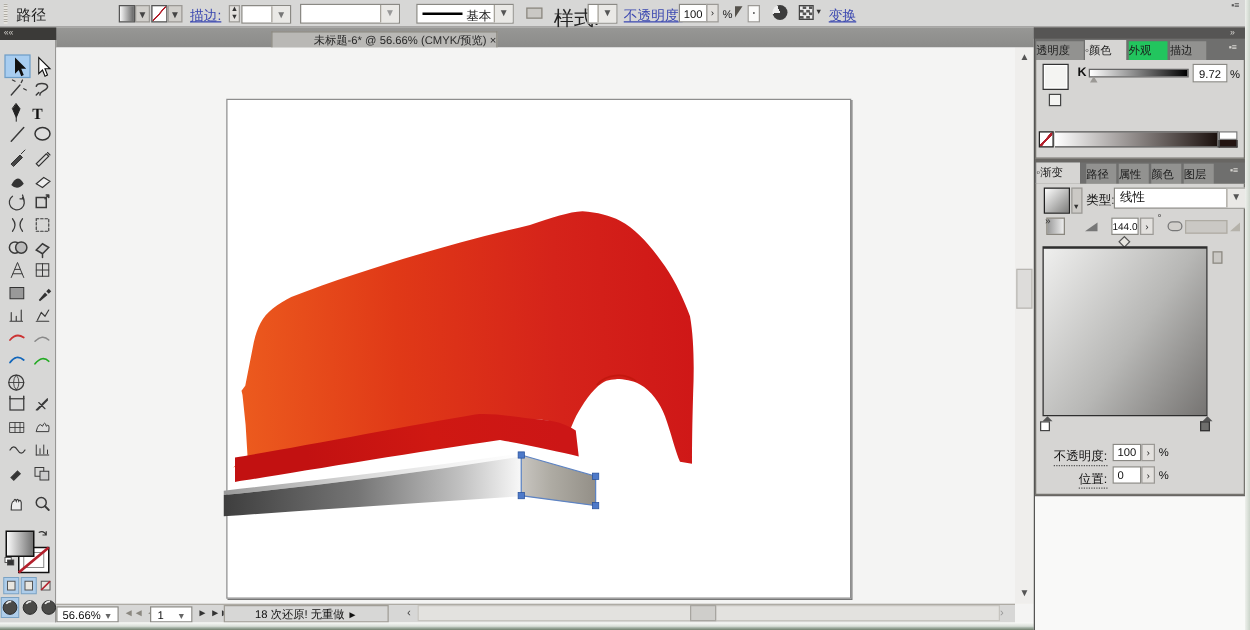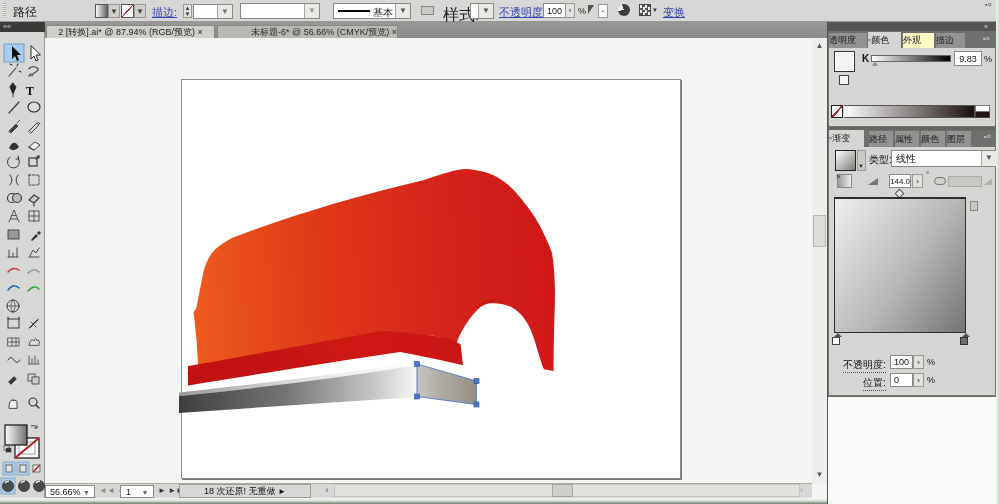--- a/index.html
+++ b/index.html
@@ -54,21 +54,20 @@
 <div class="abs" style="left:588px;top:5px;width:0;height:0;border-top:9px solid #55524c;border-right:6px solid transparent"></div>
 <div class="abs" style="left:598px;top:4px;width:10px;height:14px;background:#fbfbfa;border:1px solid #9b9995;font-size:5px;color:#333;text-align:center;line-height:13px">▪</div>
 <div class="abs" style="left:618px;top:4px;width:12px;height:12px;border-radius:50%;background:conic-gradient(from 260deg,#ededed 0 22%,#3c3c3c 22%)"></div>
 <div class="abs" style="left:639px;top:4px;width:12px;height:12px;border:1px solid #444;background:repeating-conic-gradient(#555 0 25%,#eee 0 50%) 0 0/5px 5px"></div>
 <div class="abs" style="left:652px;top:7px;font-size:6px;color:#333">▼</div>
 <div class="abs cjk link" style="left:663px;top:5px;font-size:11px">变换</div>
 <div class="abs" style="left:985px;top:1px;width:10px;height:7px;color:#555;font-size:7px;line-height:7px">▪≡</div>
 
 <div class="abs" style="left:0;top:22px;width:1000px;height:16px;background:linear-gradient(#979795,#8b8b89)"></div>
 <div class="abs" style="left:0;top:22px;width:45px;height:10px;background:#3b3a38;color:#cfcdc8;font-size:7px;line-height:10px;padding-left:3px">««</div>
-<div class="abs cjk" style="left:46px;top:25px;width:169px;height:13px;background:#d0cfcb;border:1px solid #8a8880;border-bottom:none;font-size:9px;color:#222;text-align:center;line-height:13px;white-space:nowrap;overflow:hidden">2 [转换].ai* @ 87.94% (RGB/预览) ×</div>
 <div class="abs cjk" style="left:217px;top:25px;width:181px;height:27px;background:#b9b8b5;border:1px solid #8a8880;border-bottom:none;font-size:9px;color:#2a2a2a;text-align:right;line-height:13px;white-space:nowrap;overflow:hidden">未标题-6* @ 56.66% (CMYK/预览) ×</div>
 
 <div class="abs" id="toolbox" style="left:0;top:32px;width:45px;height:472px;background:#d7d7d6;border-right:1px solid #989795"></div>
 <div class="abs" id="tools" style="left:0;top:38px;width:45px;height:460px"></div>
 <svg class="abs" style="left:0;top:32px" width="45" height="472" viewBox="0 0 45 472">
 <g stroke="#3a3a3a" fill="none" stroke-width="1.2" stroke-linecap="round">
 <rect x="4" y="12" width="20" height="18" fill="#a8cdf0" stroke="#6f9fc8" stroke-width="1"></rect>
 <path d="M12,14 L12,27 L15,24 L17,29 L19,28 L17,23 L21,23 Z" fill="#111" stroke="none"></path>
 <path d="M31,14 L31,27 L34,24 L36,29 L38,28 L36,23 L40,23 Z" fill="#fff" stroke="#111" stroke-width="0.9"></path>
 <path d="M9,44 L16,36 M17,34 l1,-2 M12,33 l-2,-1 M19,39 l2,1" stroke-width="1.1"></path>
@@ -244,32 +243,32 @@
 
 <div class="abs" id="dock" style="left:827px;top:22px;width:173px;height:482px;background:#f9f9f8;border-left:1px solid #565554"></div>
 <div class="abs" style="left:828px;top:22px;width:168px;height:375px;background:#686663"></div>
 <div class="abs" style="left:827px;top:22px;width:173px;height:9px;background:#565554"></div>
 <div class="abs" style="left:984px;top:23px;color:#d8d6d2;font-size:7px">»</div>
 <div id="panels">
 
 <div class="abs" style="left:828px;top:31px;width:168px;height:17px;background:#6f6f6e"></div>
 <div class="tab cjk" style="left:829px;top:33px;width:38px;height:15px;background:#929290;line-height:15px">透明度</div>
 <div class="tab cjk" style="left:868px;top:32px;width:33px;height:16px;background:#d6d5d3;line-height:16px">◦颜色</div>
-<div class="tab cjk" style="left:903px;top:33px;width:31px;height:15px;background:#fef9c3;line-height:15px">外观</div>
+<div class="tab cjk" style="left:903px;top:33px;width:31px;height:15px;background:#22c55e;line-height:15px">外观</div>
 <div class="tab cjk" style="left:936px;top:33px;width:29px;height:15px;background:#929290;line-height:15px">描边</div>
 <div class="abs" style="left:983px;top:35px;color:#d8d6d2;font-size:7px">▪≡</div>
 <div class="abs" style="left:828px;top:48px;width:168px;height:79px;background:#d6d5d3;border:1px solid #75736e;border-top:none"></div>
 
 <div class="abs" style="left:834px;top:51px;width:21px;height:21px;background:#f4f4f2;border:1px solid #333;box-shadow:inset 0 0 0 1px #fff"></div>
 <div class="abs" style="left:839px;top:75px;width:10px;height:10px;background:#f4f4f2;border:1px solid #444"></div>
 <div class="abs" style="left:862px;top:53px;font-size:10px;font-weight:bold;color:#111">K</div>
 
 <div class="abs" style="left:871px;top:55px;width:80px;height:7px;border:1px solid #666;background:linear-gradient(90deg,#fff,#000)"></div>
 <div class="abs" style="left:872px;top:61px;width:0;height:0;border-left:3px solid transparent;border-right:3px solid transparent;border-bottom:5px solid #9b9995"></div>
-<div class="fld" style="left:954px;top:51px;width:28px;height:15px;line-height:14px;text-align:center">9.83</div>
+<div class="fld" style="left:954px;top:51px;width:28px;height:15px;line-height:14px;text-align:center">9.72</div>
 <div class="abs" style="left:984px;top:54px;font-size:9px;color:#111">%</div>
 
 <div class="abs" style="left:831px;top:105px;width:12px;height:13px;border:1px solid #222;background:linear-gradient(to top left,#fff 42%,#b3202c 43%,#b3202c 55%,#fff 56%)"></div>
 <div class="abs" style="left:844px;top:105px;width:131px;height:13px;border:1px solid #555;border-left:none;background:linear-gradient(90deg,#fff,#1b100d)"></div>
 <div class="abs" style="left:975px;top:105px;width:15px;height:7px;background:#fff;border:1px solid #777"></div>
 <div class="abs" style="left:975px;top:112px;width:15px;height:6px;background:#231310;border:1px solid #444;border-top:none"></div>
 
 <div class="abs" style="left:828px;top:130px;width:168px;height:17px;background:#6f6f6e"></div>
 <div class="tab cjk" style="left:829px;top:130px;width:35px;height:17px;background:#d6d5d3;line-height:17px">◦渐变</div>
 <div class="tab cjk" style="left:869px;top:131px;width:24px;height:16px;background:#929290;line-height:16px">路径</div>

